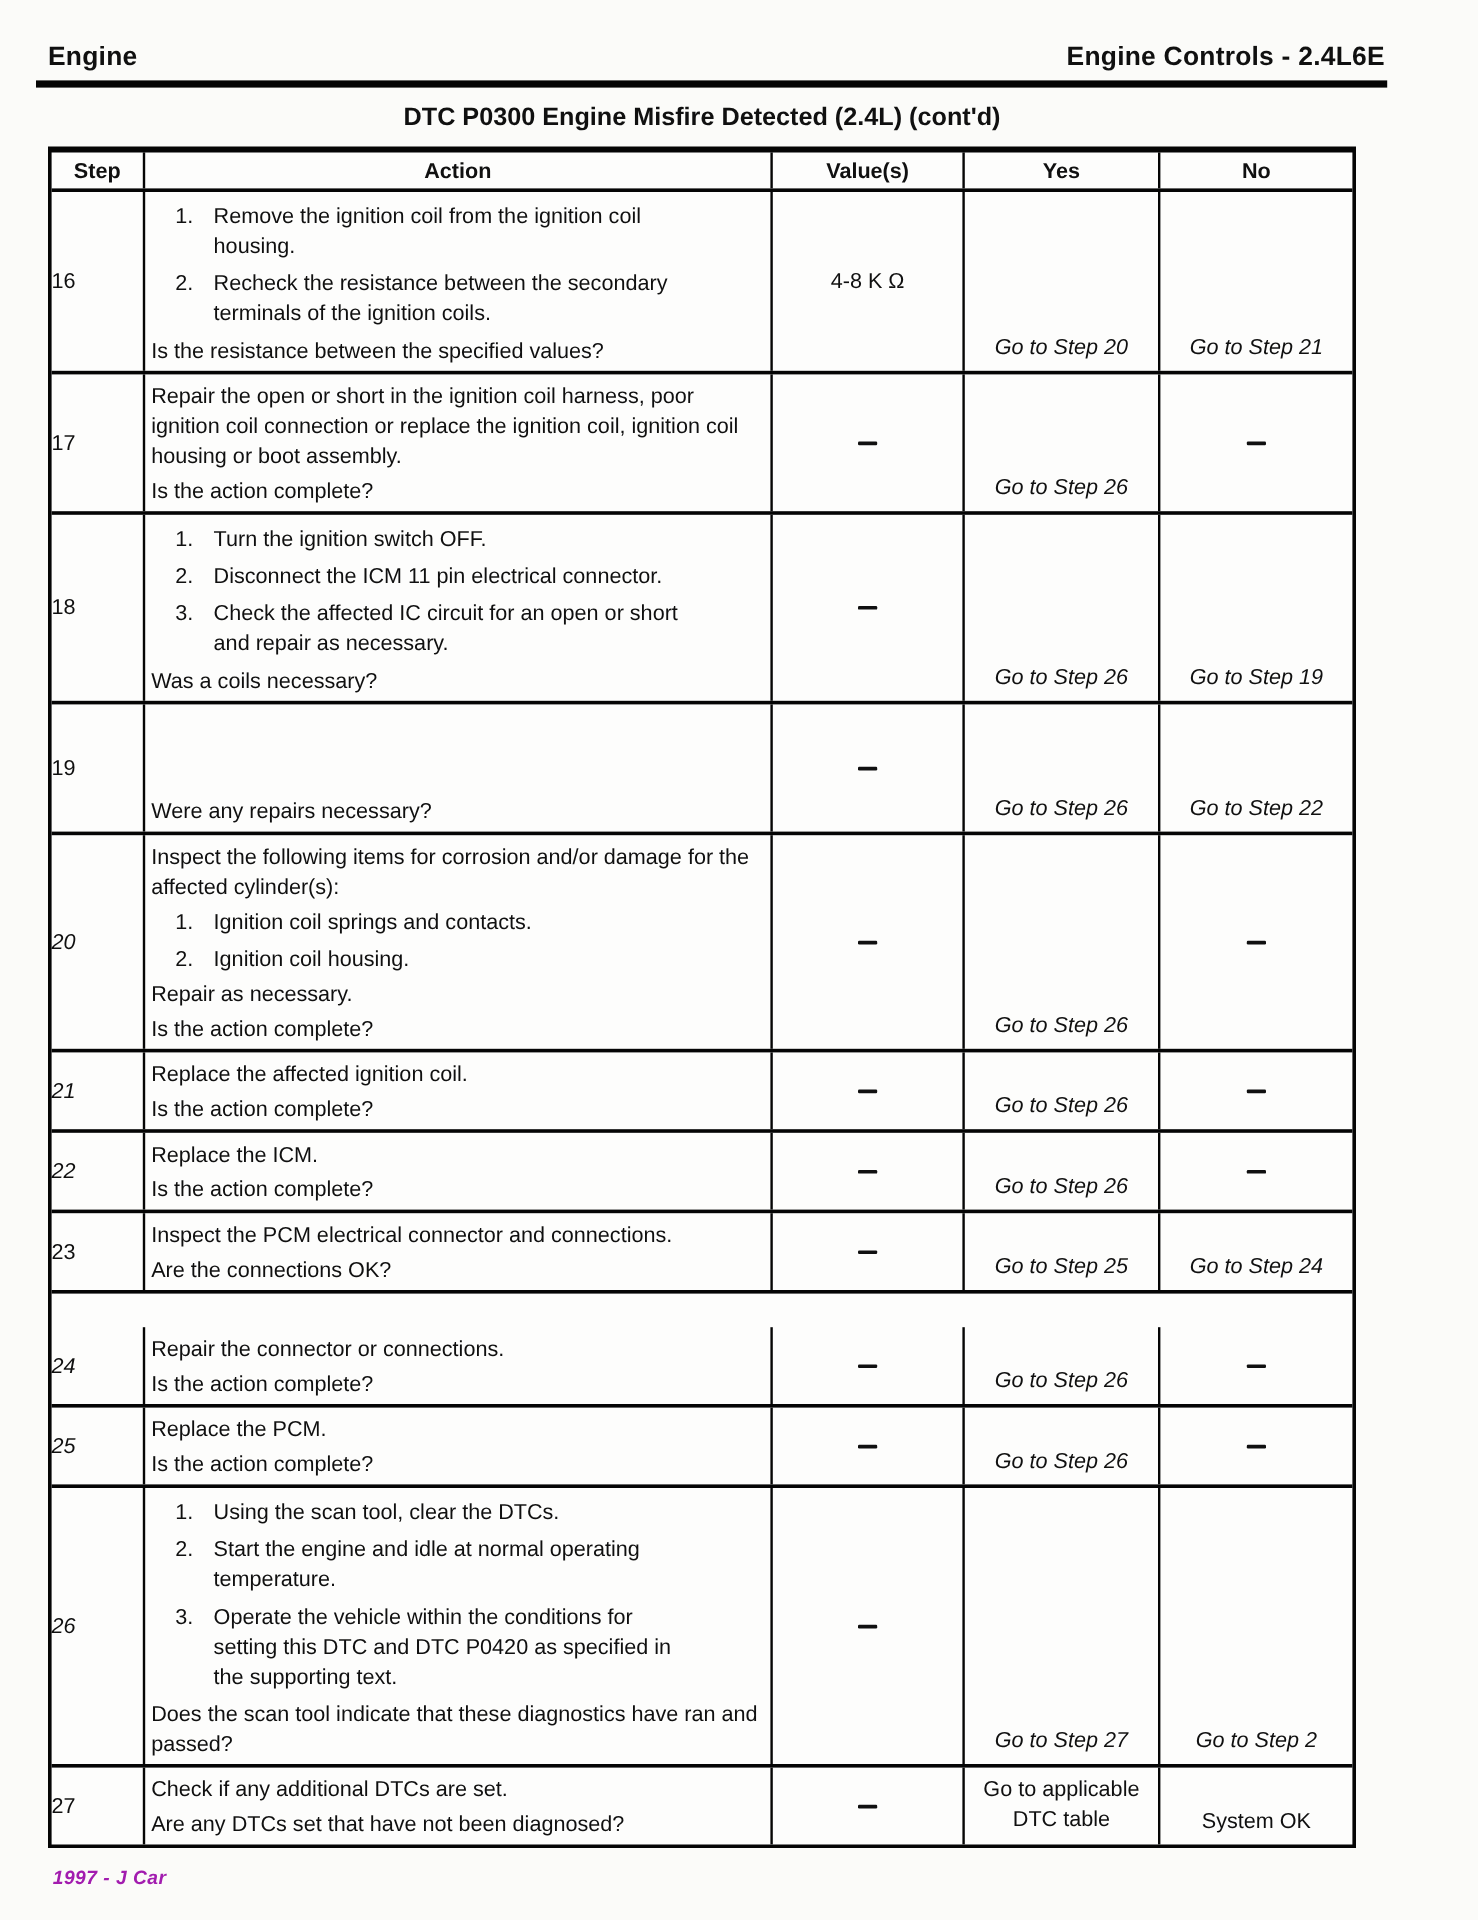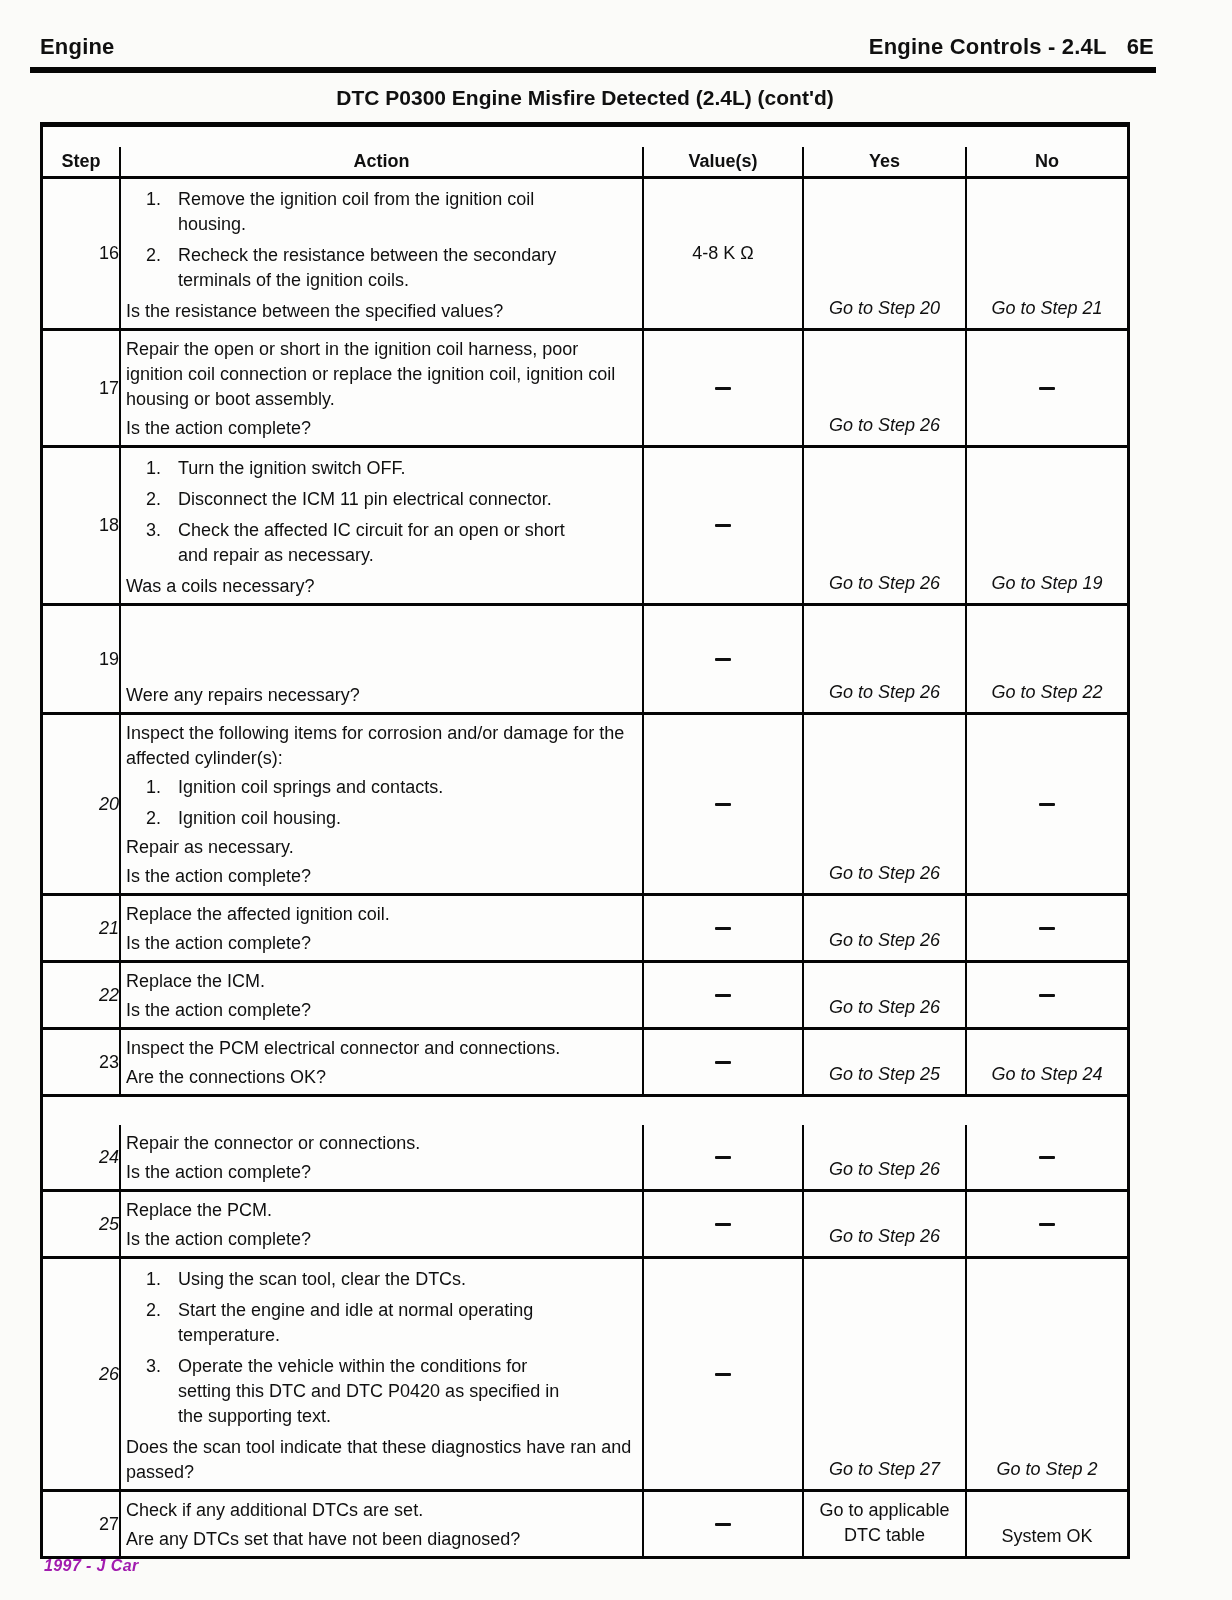--- a/index.html
+++ b/index.html
@@ -7,21 +7,21 @@
     width:1232px; height:1600px; position:relative;
     background:#fbfbf9; color:#101010;
     font-family:"Liberation Sans", sans-serif;
     overflow:hidden;
   }
   .page-header {
     position:absolute; top:34px; left:40px; width:1114px;
     display:flex; justify-content:space-between; align-items:baseline;
     font-weight:bold; font-size:22px; letter-spacing:0.2px;
   }
-  .page-header .right { display:flex; gap:20px; }
+  .page-header .right { display:flex; }
   .header-rule {
     position:absolute; top:67px; left:30px; width:1126px; height:6px;
     background:#050505;
   }
   .doc-title {
     position:absolute; top:86px; left:40px; width:1090px;
     text-align:center; font-weight:bold; font-size:21px;
   }
   .dtable {
     position:absolute; top:122px; left:40px; width:1090px;
@@ -37,23 +37,23 @@
   .trow:last-child { border-bottom:0; }
   .cell {
     border-right:2px solid #050505;
     box-sizing:border-box;
     display:flex; flex-direction:column;
     font-size:18px; line-height:25px;
   }
   .cell:last-child { border-right:0; }
   .cell.head {
     align-items:center; justify-content:center;
-    font-weight:bold; padding:2px 4px;margin-top:20px;
-  }
-  .cell.step { align-items:flex-end; justify-content:center; }
+    font-weight:bold; padding:2px 4px;
+  }
+  .cell.step { align-items:flex-start; justify-content:center; }
   .step-num.it { font-style:italic; }
   .cell.action { padding:5px 6px 4px 5px; }
   .action-p { margin:1px 0; }
   .li { display:flex; margin:3px 0 3px 20px; }
   .li-num { flex:none; width:32px; }
   .li-text { flex:1; padding-right:60px; }
   .question { margin-top:auto; padding-top:3px; }
   .cell.value, .cell.yn { align-items:center; text-align:center; }
   .value-text { margin:auto 12px; }
   .dash { width:16px; height:3px; background:#101010; margin:auto; border-radius:1px; }

